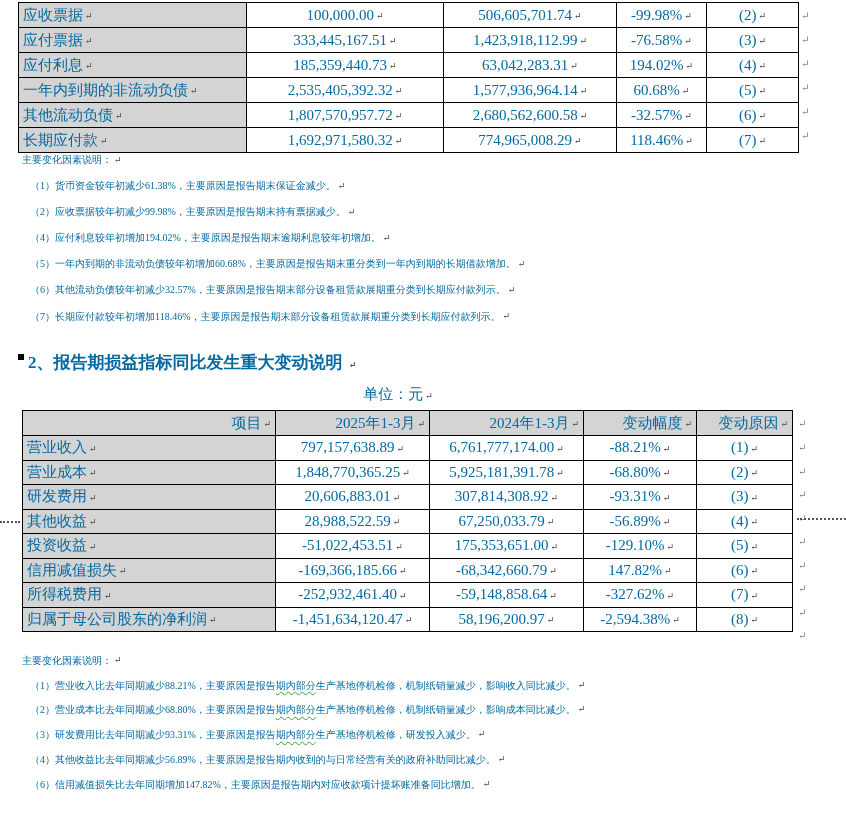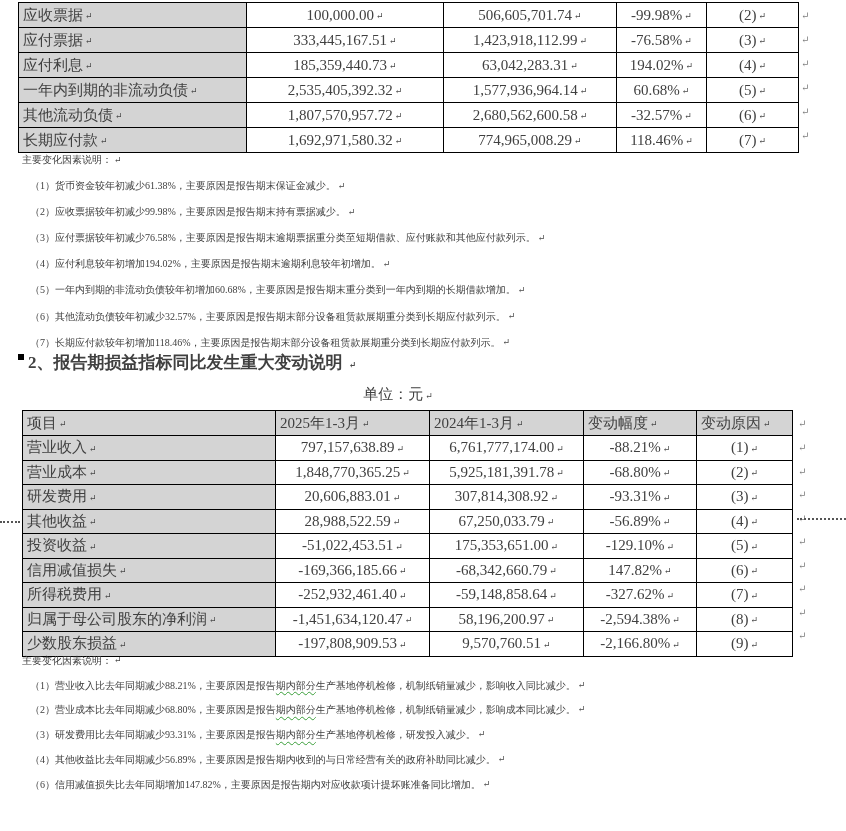--- a/index.html
+++ b/index.html
@@ -7,26 +7,26 @@
     --border:#000000;
     --grammar_mark:#3a9e3a;
     --page_break_dots:#555555;
     --bottom_strip:#cfe2f5;
     --bottom_strip_edge:#8fb6e0;
     --paragraph_mark:#808080;
   }
   html,body{margin:0;padding:0;background:#fff;}
   #page{
     position:relative;width:846px;height:796px;overflow:hidden;background:#fff;
-    font-family:"Liberation Serif","DejaVu Serif",serif;color:#404040;border-radius:15px;
+    font-family:"Liberation Serif","DejaVu Serif",serif;color:#0369a1;border-radius:15px;
   }
   table{border-collapse:collapse;table-layout:fixed;}
   td,th{border:1.4px solid var(--border);padding:0 4px;overflow:hidden;white-space:nowrap;font-weight:normal;}
   .t1 td{height:24px;font-size:15px;}
-  .t2 th{height:24px;font-size:15px;text-align:left;background:var(--table_shading);}
+  .t2 th{height:24px;font-size:15px;text-align:right;background:var(--table_shading);}
   .t2 td{height:23.5px;font-size:15px;}
   .lbl{background:var(--table_shading);text-align:left;}
   .num{text-align:center;background:#fff;}
   .rsn{text-align:center;background:#fff;}
   
   .pmafter::after{content:"\21B5";font-size:9px;color:#4a4a4a;margin-left:2px;vertical-align:0.5px;}
   .pm-line{display:block;}
   .pm-line::before{content:"\21B5";font-size:10px;color:var(--paragraph_mark);}
   .marks1 .pm-line{height:24px;line-height:24px;}
   .marks2 .pm-line{height:23.5px;line-height:23.5px;}
@@ -108,21 +108,20 @@
     <span class="pm-line"></span>
     <span class="pm-line"></span>
     <span class="pm-line"></span>
     <span class="pm-line"></span>
   </div>
 
   <div class="notes n1" style="left:22px;top:147px;">
     <div class="line pmafter">主要变化因素说明：</div>
     <div class="line item pmafter">（1）货币资金较年初减少61.38%，主要原因是报告期末保证金减少。</div>
     <div class="line item pmafter">（2）应收票据较年初减少99.98%，主要原因是报告期末持有票据减少。</div>
-    <div class="line item pmafter">（3）应付票据较年初减少76.58%，主要原因是报告期末逾期票据重分类至短期借款、应付账款和其他应付款列示。</div>
     <div class="line item pmafter">（4）应付利息较年初增加194.02%，主要原因是报告期末逾期利息较年初增加。</div>
     <div class="line item pmafter">（5）一年内到期的非流动负债较年初增加60.68%，主要原因是报告期末重分类到一年内到期的长期借款增加。</div>
     <div class="line item pmafter">（6）其他流动负债较年初减少32.57%，主要原因是报告期末部分设备租赁款展期重分类到长期应付款列示。</div>
     <div class="line item pmafter">（7）长期应付款较年初增加118.46%，主要原因是报告期末部分设备租赁款展期重分类到长期应付款列示。</div>
   </div>
 
   <div class="heading pmafter">
     <span class="sq"></span><span>2、报告期损益指标同比发生重大变动说明</span>
   </div>
 
@@ -195,27 +194,20 @@
         <td class="num pmafter">-327.62%</td>
         <td class="rsn pmafter">(7)</td>
       </tr>
       <tr>
         <td class="lbl pmafter">归属于母公司股东的净利润</td>
         <td class="num pmafter">-1,451,634,120.47</td>
         <td class="num pmafter">58,196,200.97</td>
         <td class="num pmafter">-2,594.38%</td>
         <td class="rsn pmafter">(8)</td>
       </tr>
-      <tr>
-        <td class="lbl pmafter">少数股东损益</td>
-        <td class="num pmafter">-197,808,909.53</td>
-        <td class="num pmafter">9,570,760.51</td>
-        <td class="num pmafter">-2,166.80%</td>
-        <td class="rsn pmafter">(9)</td>
-      </tr>
     </tbody>
   </table>
 
   <div class="marks2" style="position:absolute;left:798px;top:410px;">
     <span class="pm-line"></span>
     <span class="pm-line"></span>
     <span class="pm-line"></span>
     <span class="pm-line"></span>
     <span class="pm-line"></span>
     <span class="pm-line"></span>

